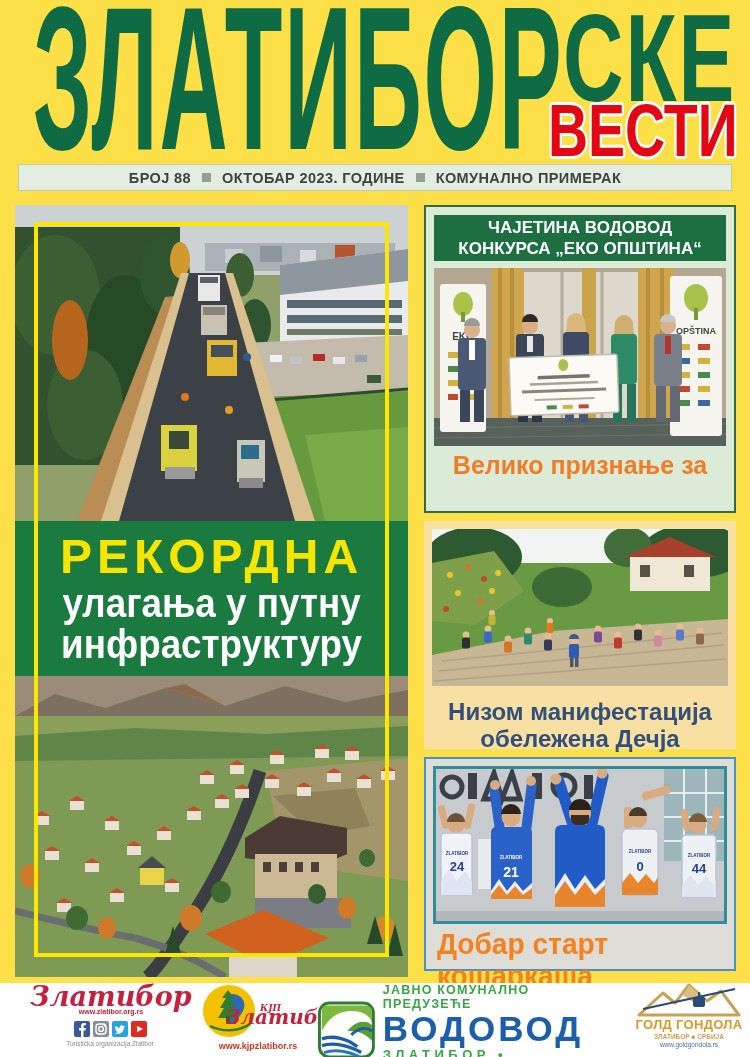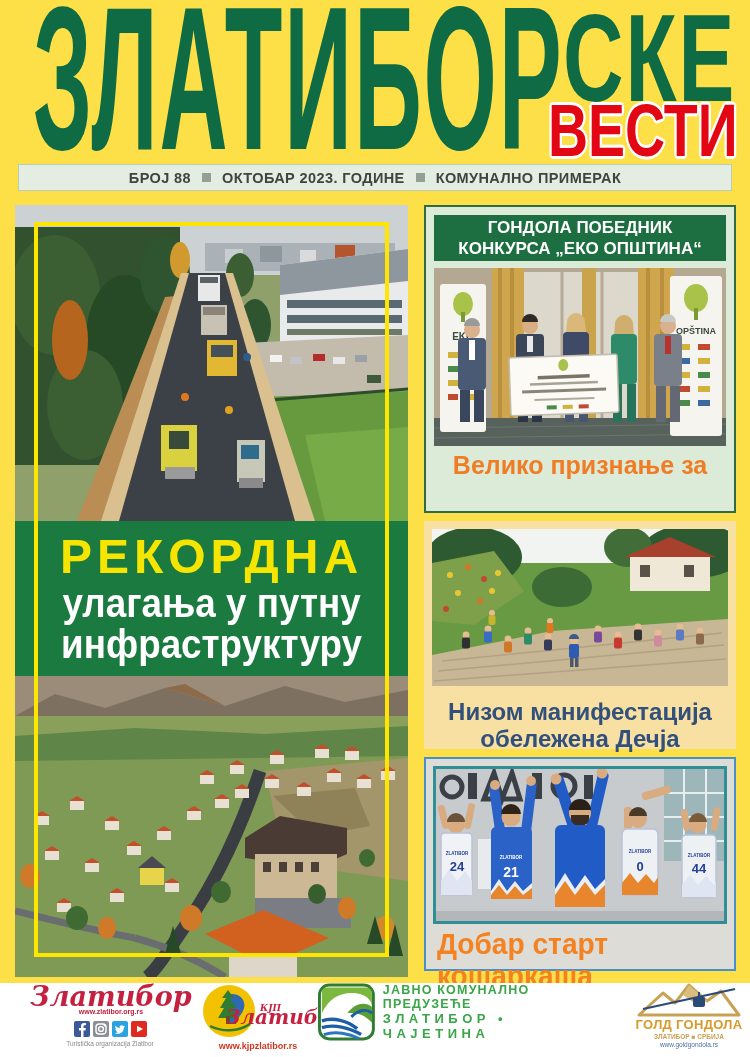--- a/index.html
+++ b/index.html
@@ -220,21 +220,21 @@
       </svg>
     </div>
 
     <div class="yellow-frame"></div>
   </div>
 
   <div class="rcol">
 
     <article class="box box-eco">
       <div class="eco-header">
-        <div>ГОНДОЛА ПОБЕДНИК</div>
+        <div>ЧАЈЕТИНА ВОДОВОД</div>
         <div>КОНКУРСА „ЕКО ОПШТИНА“</div>
       </div>
       <div class="eco-photo">
         <svg viewBox="0 0 292 178" width="292" height="178">
           <rect width="292" height="178" fill="#b5a893"></rect>
           <rect x="88" y="4" width="120" height="148" fill="#ddd8cc"></rect>
           <line x1="128" y1="4" x2="128" y2="152" stroke="#b5ab98" stroke-width="3"></line>
           <line x1="168" y1="4" x2="168" y2="152" stroke="#b5ab98" stroke-width="3"></line>
           <rect x="58" y="0" width="32" height="152" fill="#cfa64e"></rect>
           <rect x="64" y="0" width="4" height="152" fill="#b88f3c"></rect>
@@ -559,20 +559,21 @@
         <path d="M4,30 C12,14 24,8 40,10 C48,11 54,16 55,22 L55,10 C55,6 52,4 48,4 L10,4 C6,4 4,6 4,10 Z" fill="#7cb83e"></path>
         <path d="M30,30 C38,20 48,18 55,24 L55,40 C46,30 38,30 30,30 Z" fill="#5a9e34"></path>
         <path d="M4,34 C14,28 26,30 34,38 C26,40 12,42 4,40 Z" fill="#fff"></path>
         <path d="M4,38 C16,34 30,38 40,46" stroke="#1c5fa8" stroke-width="3.5" fill="none"></path>
         <path d="M4,45 C16,41 32,45 44,52" stroke="#1c5fa8" stroke-width="3.5" fill="none"></path>
         <path d="M6,52 C18,48 32,51 42,56" stroke="#2a77c0" stroke-width="3" fill="none"></path>
         <path d="M34,34 C42,26 50,26 55,30" stroke="#1c5fa8" stroke-width="3" fill="none"></path>
       </svg>
       <div class="vodo-text">
         <div class="vodo-line1">ЈАВНО КОМУНАЛНО ПРЕДУЗЕЋЕ</div>
+        <div class="vodo-name">ВОДОВОД</div>
         <div class="vodo-line2">ЗЛАТИБОР • ЧАЈЕТИНА</div>
       </div>
     </div>
 
     <div class="logo gondola">
       <svg width="104" height="34" viewBox="0 0 104 34" style="margin:0 auto;">
         <polygon points="2,32 26,10 38,20 52,2 70,18 84,8 102,32" fill="none" stroke="#c8a254" stroke-width="3" stroke-linejoin="round"></polygon>
         <polygon points="52,2 70,18 60,22 46,12" fill="#dbbd7e"></polygon>
         <line x1="6" y1="26" x2="98" y2="6" stroke="#2a4a7a" stroke-width="2"></line>
         <rect x="56" y="14" width="12" height="10" rx="2" fill="#2a4a7a"></rect>

